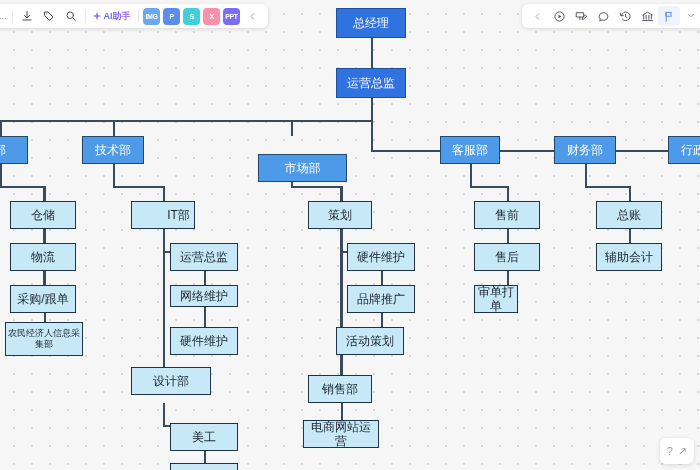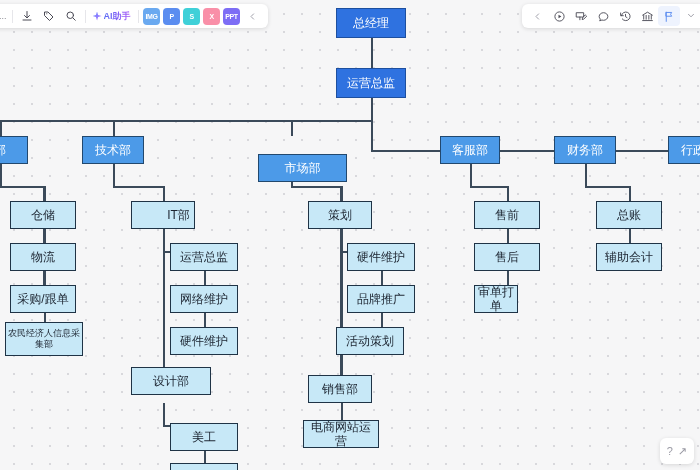--- a/index.html
+++ b/index.html
@@ -201,21 +201,21 @@
         </div>
         <div class="node leaf" style="left: 5px; top: 322px; width: 78px; height: 34px; font-size: 9px;">
           <span>农民经济人信息采集部</span>
         </div>
         <div class="node leaf" style="left: 131px; top: 201px; width: 64px; height: 28px; padding-left: 33px;">
           <span>IT部</span>
         </div>
         <div class="node leaf" style="left: 170px; top: 243px; width: 68px; height: 28px;">
           <span>运营总监</span>
         </div>
-        <div class="node leaf" style="left: 170px; top: 285px; width: 68px; height: 28px;">
+        <div class="node leaf" style="left: 170px; top: 285px; width: 68px; height: 22px;">
           <span>网络维护</span>
         </div>
         <div class="node leaf" style="left: 170px; top: 327px; width: 68px; height: 28px;">
           <span>硬件维护</span>
         </div>
         <div class="node leaf" style="left: 131px; top: 367px; width: 80px; height: 28px;">
           <span>设计部</span>
         </div>
         <div class="node leaf" style="left: 170px; top: 423px; width: 68px; height: 28px;">
           <span>美工</span>

